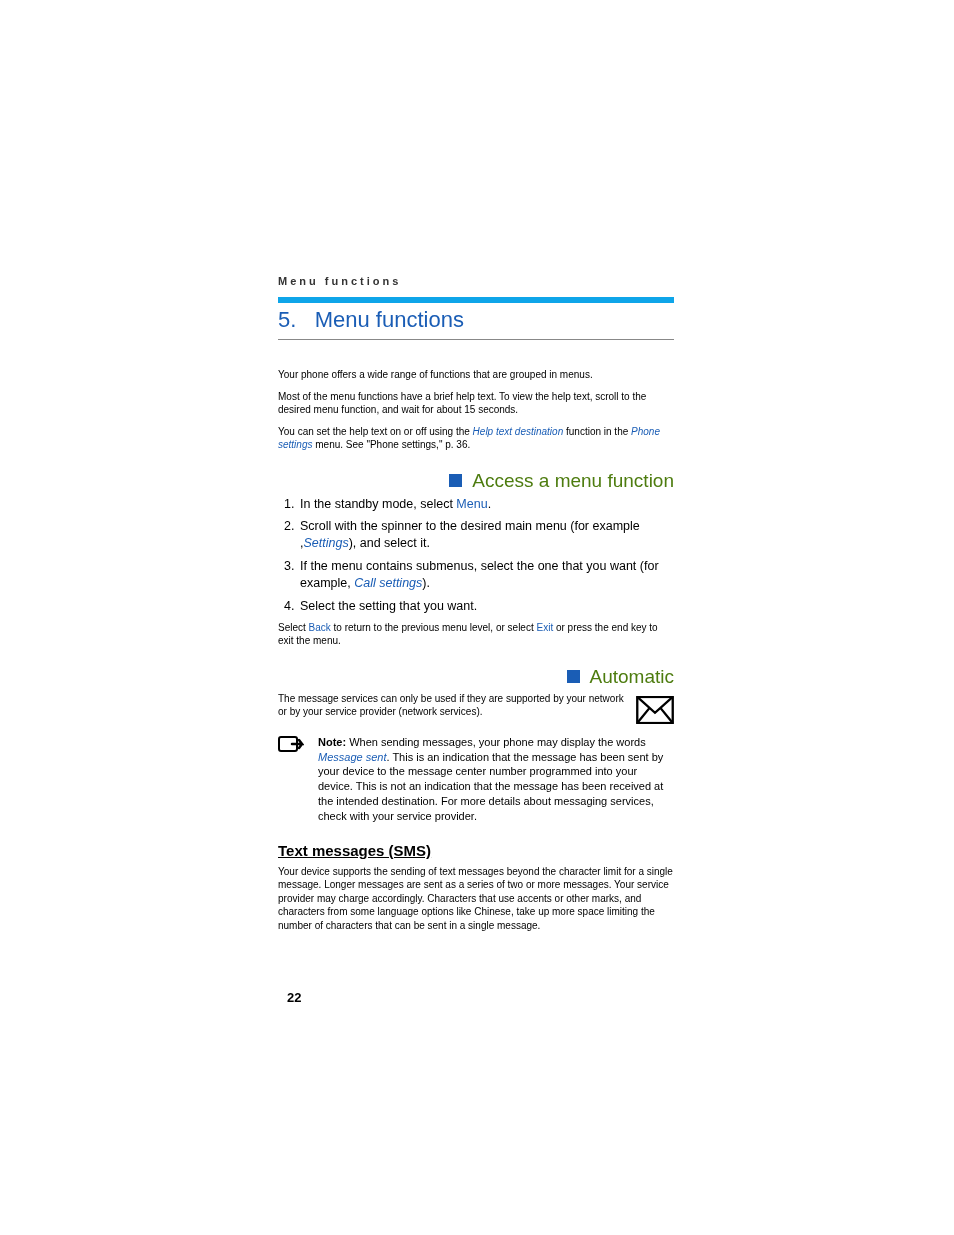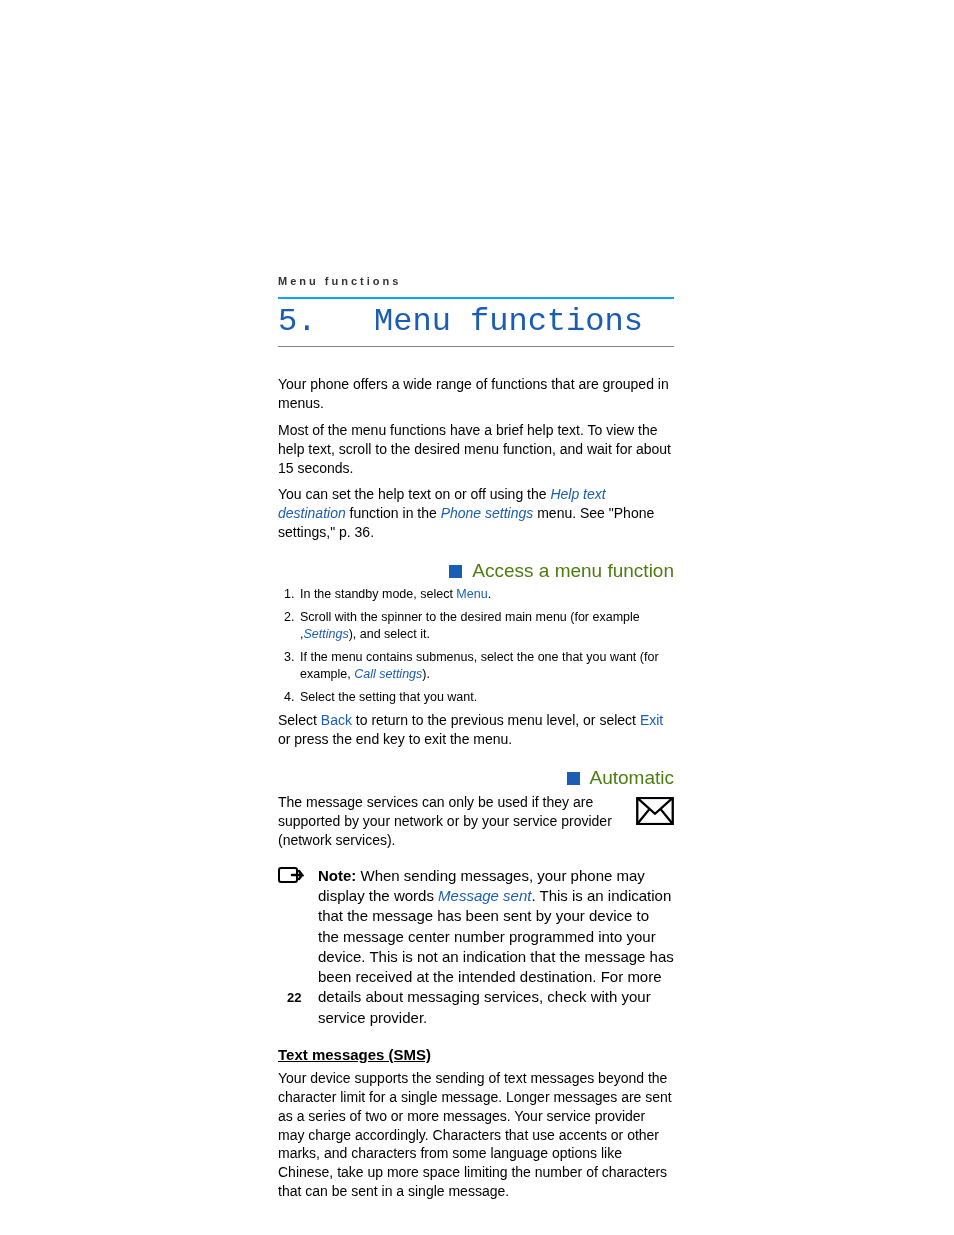--- a/index.html
+++ b/index.html
@@ -18,35 +18,34 @@
     border-radius: 23px;
   }
   .running-header {
     font-size: 11px;
     letter-spacing: 3px;
     font-weight: bold;
     color: #333;
     margin-bottom: 10px;
   }
   .chapter-title {
-    font-size: 32px;
+    font-size: 22px;
     color: #1a5db5;
     font-weight: normal;
     padding-bottom: 6px;
-    border-top: 2px solid #0ea5e9;
+    border-top: 6px solid #0ea5e9;
     border-bottom: 1px solid #888;
     padding-top: 4px;
     margin-bottom: 28px;
-    font-family: Liberation Mono, monospace;
   }
   .chapter-title .num {
     font-weight: normal;
   }
   .body-text {
-    font-size: 14px;
+    font-size: 10px;
     line-height: 1.35;
     margin: 0 0 8px 0;
   }
   .link {
     color: #1a5db5;
     font-style: italic;
   }
   .link-upright {
     color: #1a5db5;
     font-style: normal;
@@ -100,21 +99,21 @@
     margin-top: 8px;
   }
   .note-icon {
     width: 26px;
     height: 20px;
     flex-shrink: 0;
     margin-right: 14px;
     margin-top: 1px;
   }
   .note-text {
-    font-size: 15px;
+    font-size: 11px;
     line-height: 1.35;
     flex: 1;
   }
   .note-text .bold {
     font-weight: bold;
   }
   .sub-h3 {
     font-size: 15px;
     font-weight: bold;
     text-decoration: underline;

